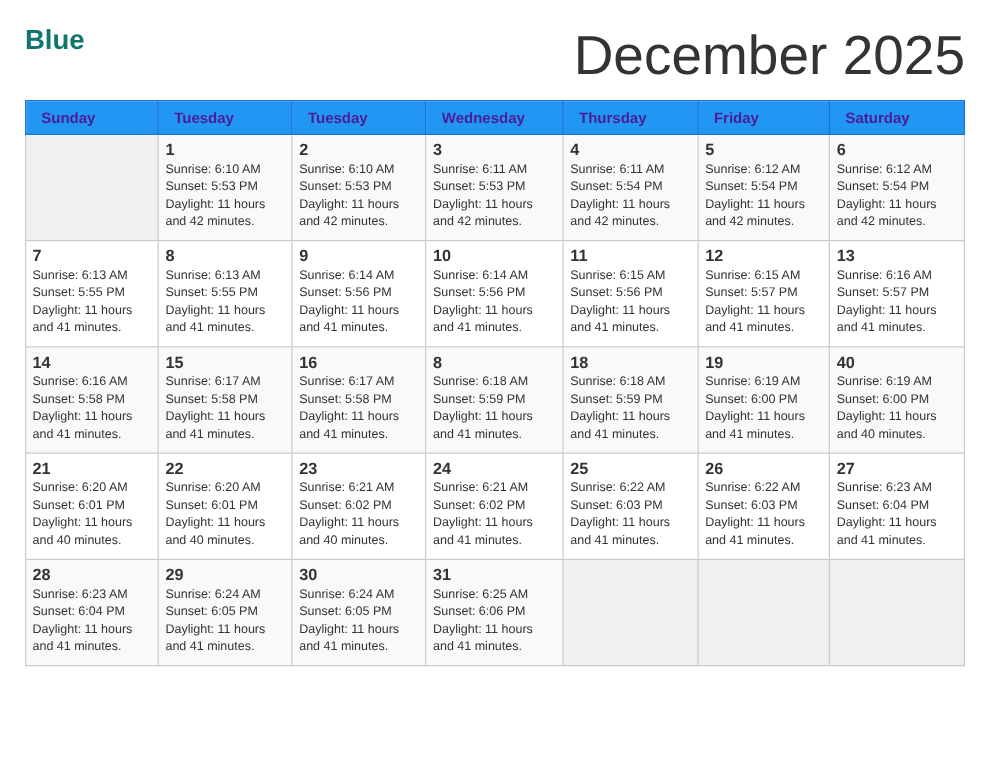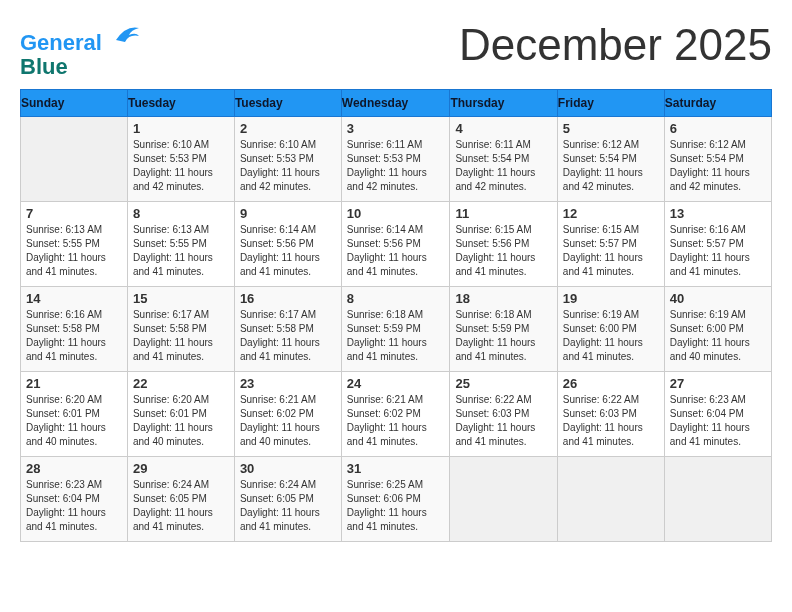--- a/index.html
+++ b/index.html
@@ -46,22 +46,22 @@
       font-size: 14px;
       color: #555;
     }
     table {
       width: 100%;
       border-collapse: collapse;
       font-size: 10.5px;
     }
     thead th {
       background-color: #2196F3;
-      color: #0f172a;
-      padding: 6px 0;
+      color: #4c1d95;
+      padding: 6px 12px;
       text-align: left;
       font-size: 12px;
       font-weight: bold;
       border: 1px solid #1976D2;
     }
     tbody td {
       border: 1px solid #ccc;
       vertical-align: top;
       padding: 4px 5px;
       width: 113px;
@@ -89,29 +89,20 @@
     td.empty {
       background-color: #f0f0f0 !important;
     }
   </style>
 </head>
 <body>
 
 <div class="header">
   <div class="logo">
     <div>
-      <div style="display:flex;align-items:center;">
-        <div class="logo-text">
-          <span>General</span>
-          <svg class="logo-icon" viewBox="0 0 30 30">
-            <path d="M5,20 Q15,5 28,8 Q20,10 18,15 Q25,12 28,16 Q18,14 14,22 Z" fill="#2196F3"></path>
-          </svg>
-        </div>
-        <div></div>
-      </div>
       <div class="logo-text"><span style="color:#0f766e;">Blue</span></div>
     </div>
   </div>
   <div class="title-block">
     <div class="month-title">December 2025</div>
   </div>
 </div>
 
 <table>
   <thead>

